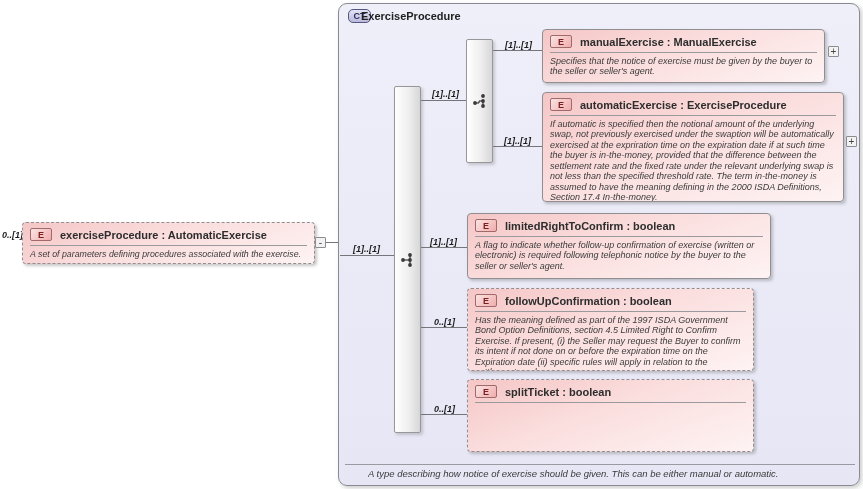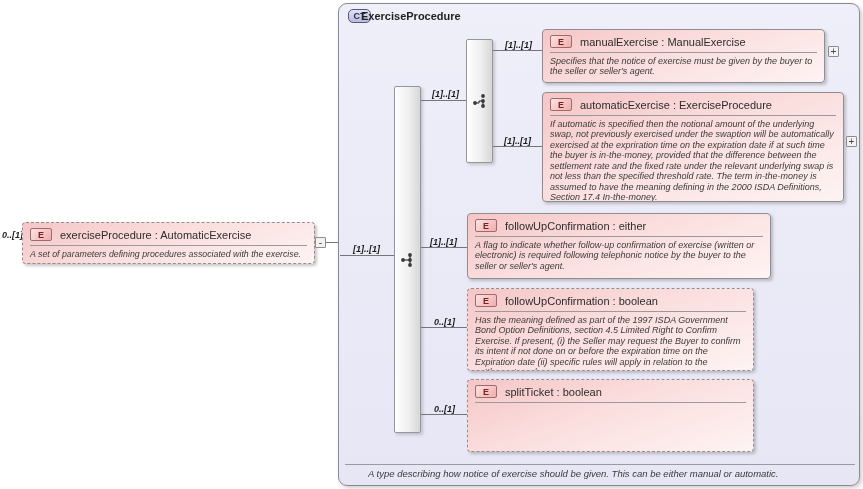--- a/index.html
+++ b/index.html
@@ -15,21 +15,21 @@
 
   
   .ebox{position:absolute;border:1px solid #8f8f93;border-radius:4px;
         background:linear-gradient(160deg,#f5c6c6 0%,#fbdede 45%,#fef3f3 100%);
         box-shadow:2px 2px 3px rgba(110,110,110,.38);overflow:hidden;}
   .ebox.dashed{border-style:dashed;}
   .ebox-head{display:flex;align-items:center;gap:8px;padding:5px 7px 2px 7px;}
   .badge-e{width:22px;height:13px;flex:0 0 auto;display:flex;align-items:center;justify-content:center;
         border:1px solid #a06a6a;border-radius:2px;background:linear-gradient(135deg,#fbe3e3,#f0adad);
         font-size:9px;font-weight:bold;color:#7c2020;}
-  .ebox-title{font-size:11px;font-weight:normal;color:#2d2d2d;white-space:nowrap;}
+  .ebox-title{font-size:11px;font-weight:bold;color:#2d2d2d;white-space:nowrap;}
   .ebox-sep{border-top:1px solid #9a9a9e;margin:2px 7px 2px 7px;}
   .ebox-ann{font-size:9px;font-style:italic;color:#3b3b3b;line-height:1.16;padding:1px 7px 4px 7px;}
   .ebox-ann.oneline{white-space:nowrap;font-size:8.8px;}
 
   
   .bar{position:absolute;width:27px;border:1px solid #97979b;border-radius:2px;
        background:linear-gradient(to right,#ffffff 0%,#efefef 55%,#d7d7d7 100%);
        box-shadow:2px 2px 3px rgba(110,110,110,.3);
        display:flex;align-items:center;justify-content:center;}
 
@@ -136,21 +136,21 @@
         <span class="ebox-title">automaticExercise : ExerciseProcedure</span>
       </div>
       <div class="ebox-sep"></div>
       <div class="ebox-ann">If automatic is specified then the notional amount of the underlying swap, not previously exercised under the swaption will be automatically exercised at the expriration time on the expiration date if at such time the buyer is in-the-money, provided that the difference between the settlement rate and the fixed rate under the relevant underlying swap is not less than the specified threshold rate. The term in-the-money is assumed to have the meaning defining in the 2000 ISDA Definitions, Section 17.4 In-the-money.</div>
     </div>
     <div class="sqbtn" style="left:507px;top:132px;">+</div>
 
     <div class="ebox" style="left:128px;top:209px;width:304px;height:66px;">
       <div class="ebox-head">
         <span class="badge-e">E</span>
-        <span class="ebox-title">followUpConfirmation : either</span>
+        <span class="ebox-title">limitedRightToConfirm : boolean</span>
       </div>
       <div class="ebox-sep"></div>
       <div class="ebox-ann">A flag to indicate whether follow-up confirmation of exercise (written or electronic) is required following telephonic notice by the buyer to the seller or seller's agent.</div>
     </div>
 
     <div class="ebox dashed" style="left:128px;top:284px;width:287px;height:83px;">
       <div class="ebox-head">
         <span class="badge-e">E</span>
         <span class="ebox-title">followUpConfirmation : boolean</span>
       </div>

